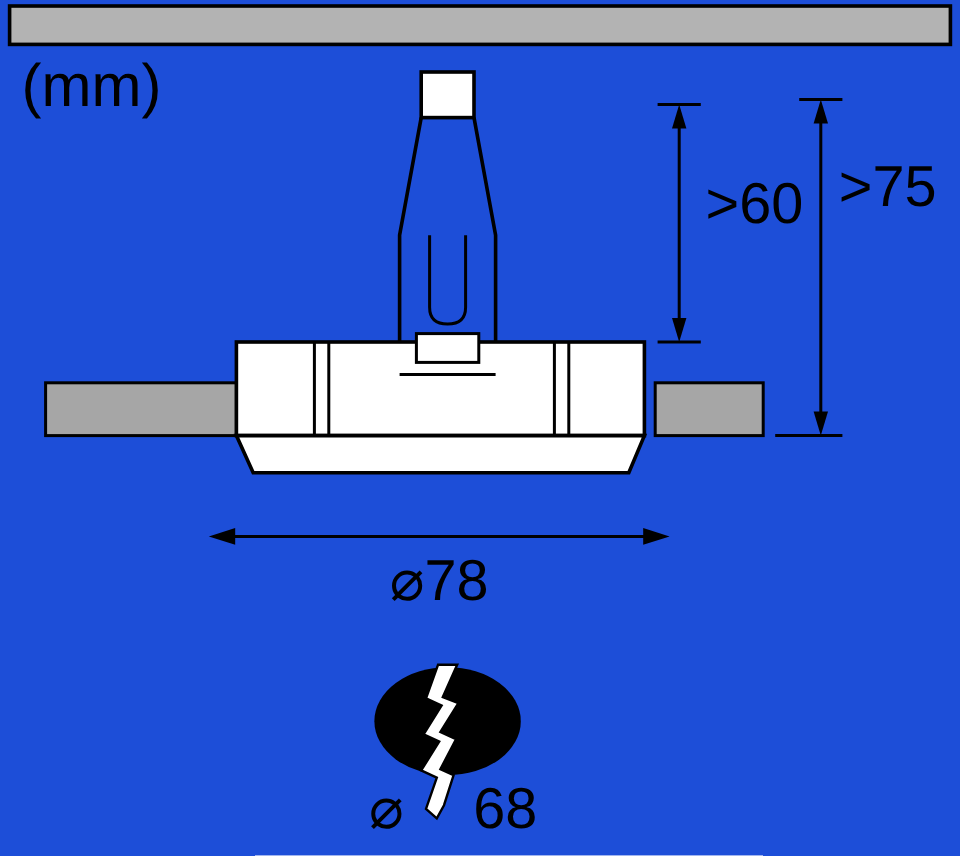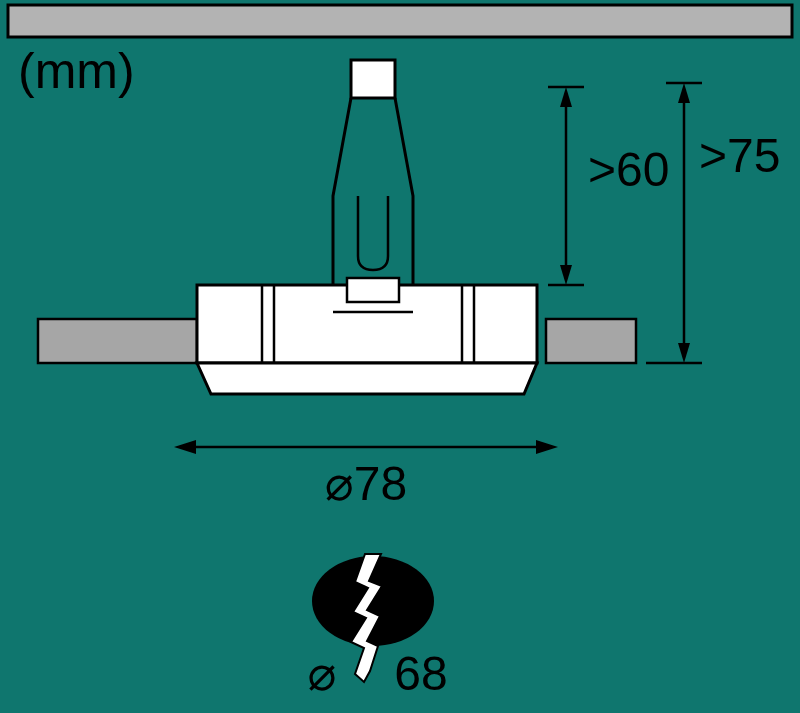--- a/index.html
+++ b/index.html
@@ -4,21 +4,21 @@
 <style>
   html, body {
     margin: 0;
     padding: 0;
     background: #ffffff;
   }
   .stage {
     position: relative;
     width: 800px;
     height: 713px;
-    background: #0f766e;
+    background: #1d4ed8;
     overflow: hidden;
   }
   svg text {
     font-family: "Liberation Sans", sans-serif;
     fill: #000000;
   }
   .label-unit { font-size: 50px; }
   .label-dim  { font-size: 48px; }
 </style>
 </head>

